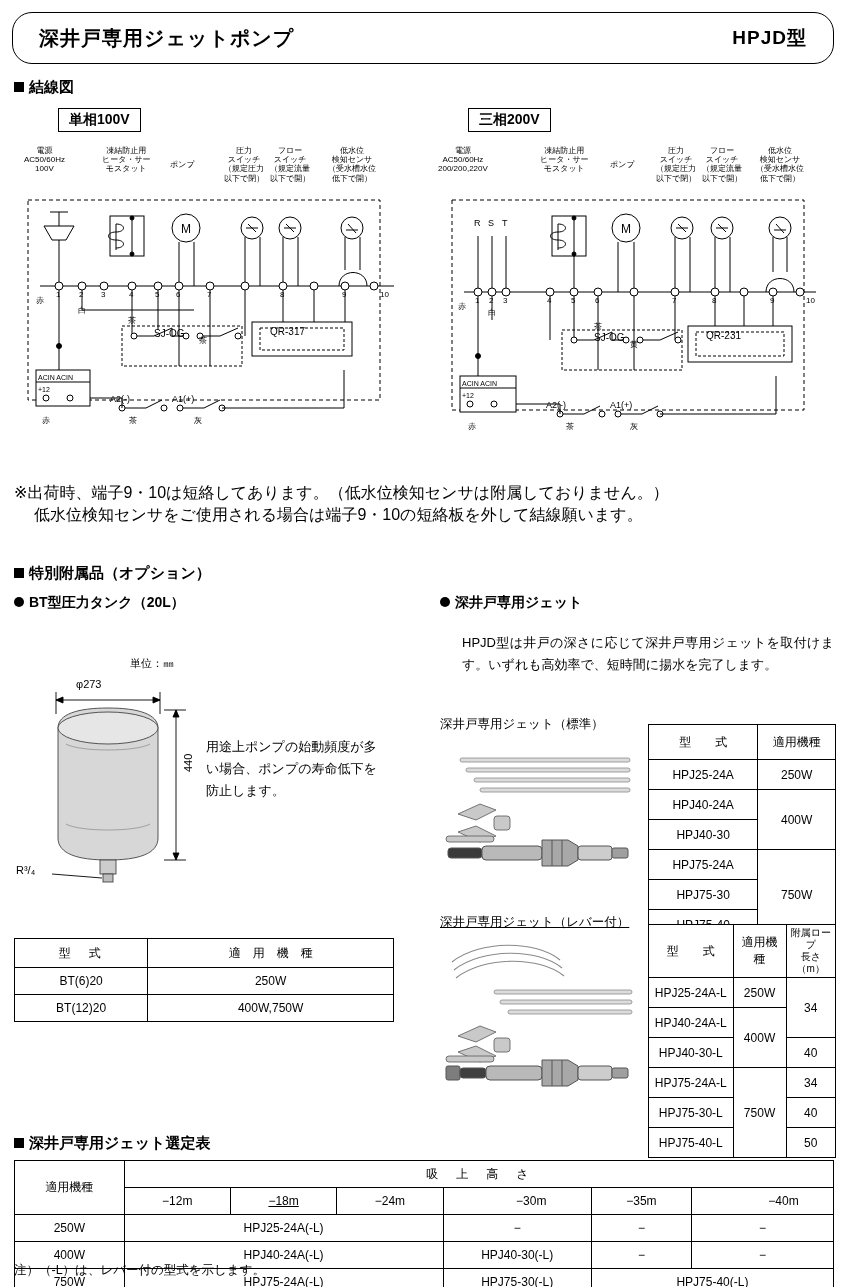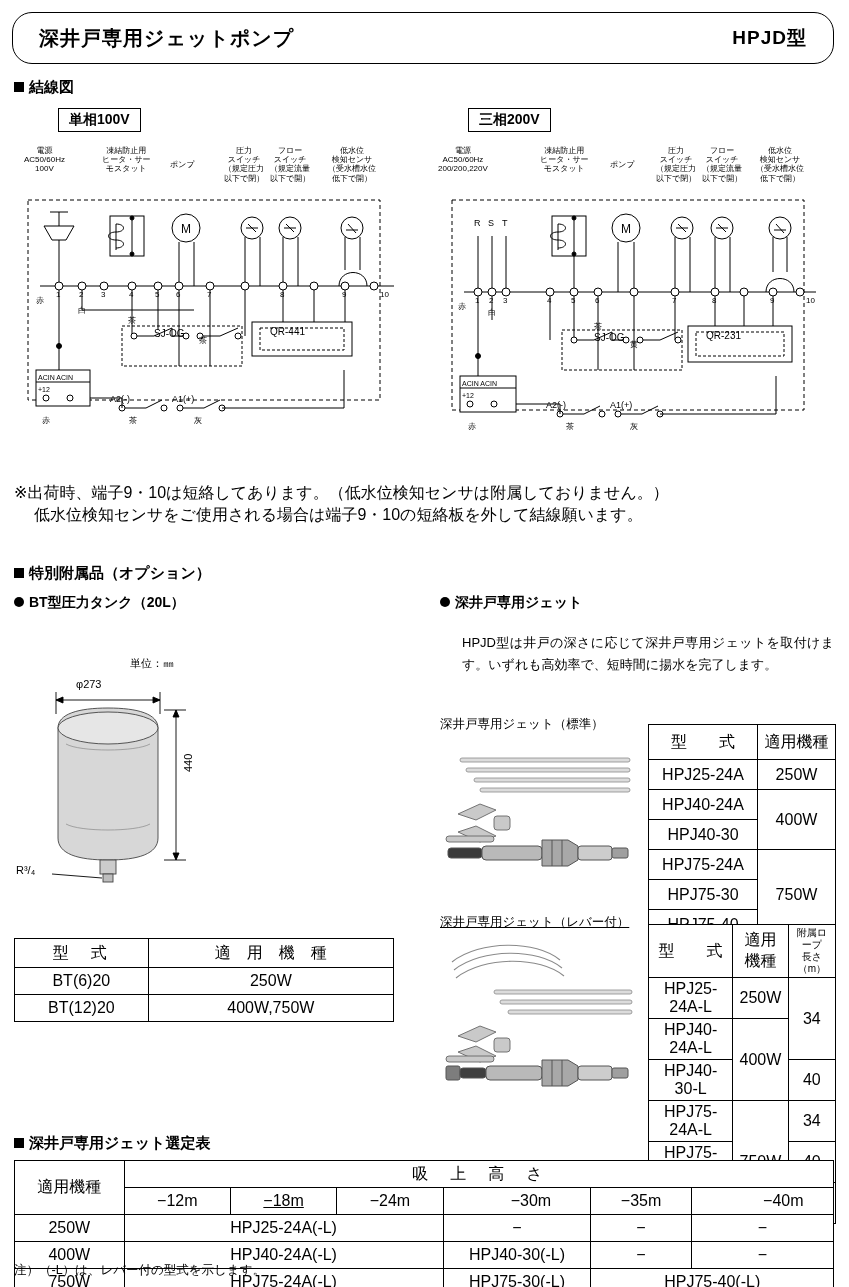--- a/index.html
+++ b/index.html
@@ -42,21 +42,21 @@
   
   .note{position:absolute;font-size:16px;line-height:1.65;}
 
   
   .tankwrap{position:absolute;}
   .dimtext{position:absolute;font-size:11px;}
 
   
   table.t{border-collapse:collapse;position:absolute;background:#fff;}
   table.t th,table.t td{
-    border:1px solid #000;font-size:16px;text-align:center;
+    border:1px solid #000;font-size:12px;text-align:center;
     padding:2px 4px;font-weight:normal;
   }
   table.t th{font-weight:normal;}
   .sp{letter-spacing:3px;}
 
   
   .jetfig{position:absolute;}
   .body-par{position:absolute;font-size:13px;line-height:1.7;}
 </style>
 </head>
@@ -205,21 +205,21 @@
 
     <div class="dgtext" style="left:22px;top:156px;">赤</div>
     <div class="dgtext" style="left:64px;top:166px;">白</div>
     <div class="dgtext" style="left:114px;top:176px;">茶</div>
     <div class="dgtext" style="left:185px;top:196px;">茶</div>
     <div class="dgtext" style="left:28px;top:276px;">赤</div>
     <div class="dgtext" style="left:115px;top:276px;">茶</div>
     <div class="dgtext" style="left:180px;top:276px;">灰</div>
 
     <div class="dgtext" style="left:140px;top:188px;font-size:10px;">SJ-OG</div>
-    <div class="dgtext" style="left:256px;top:186px;font-size:10px;">QR-441</div>
+    <div class="dgtext" style="left:256px;top:186px;font-size:10px;">QR-317</div>
     <div class="dgtext" style="left:24px;top:234px;font-size:7px;">ACIN ACIN</div>
     <div class="dgtext" style="left:24px;top:246px;font-size:7px;">+12</div>
     <div class="dgtext" style="left:96px;top:254px;font-size:9px;">A2(-)</div>
     <div class="dgtext" style="left:158px;top:254px;font-size:9px;">A1(+)</div>
   </div>
 
   <div class="diagram" style="left:434px;top:140px;width:410px;height:320px;">
     <svg width="410" height="320" viewBox="0 0 410 320">
       <g stroke="#000" fill="none" stroke-width="1">
         <rect x="18" y="60" width="352" height="210" stroke-dasharray="4,3"></rect>
@@ -409,20 +409,21 @@
         <path d="M52 172 C66 180, 122 180, 136 172" stroke="#9a9a9a" fill="none"></path>
 
         <rect x="86" y="208" width="16" height="14" fill="#cccccc" stroke="#444"></rect>
         <rect x="89" y="222" width="10" height="8" fill="#bdbdbd" stroke="#444"></rect>
 
         <line x1="88" y1="226" x2="38" y2="222" stroke="#000"></line>
       </g>
     </svg>
   </div>
 
+  <div class="body-par" style="left:206px;top:736px;width:180px;">用途上ポンプの始動頻度が多い場合、ポンプの寿命低下を防止します。</div>
 
   <table class="t" style="left:14px;top:938px;width:380px;">
     <thead>
       <tr>
         <th style="width:130px;height:24px;" class="sp">型　式</th>
         <th style="width:250px;">適　用　機　種</th>
       </tr>
     </thead>
     <tbody>
       <tr>

